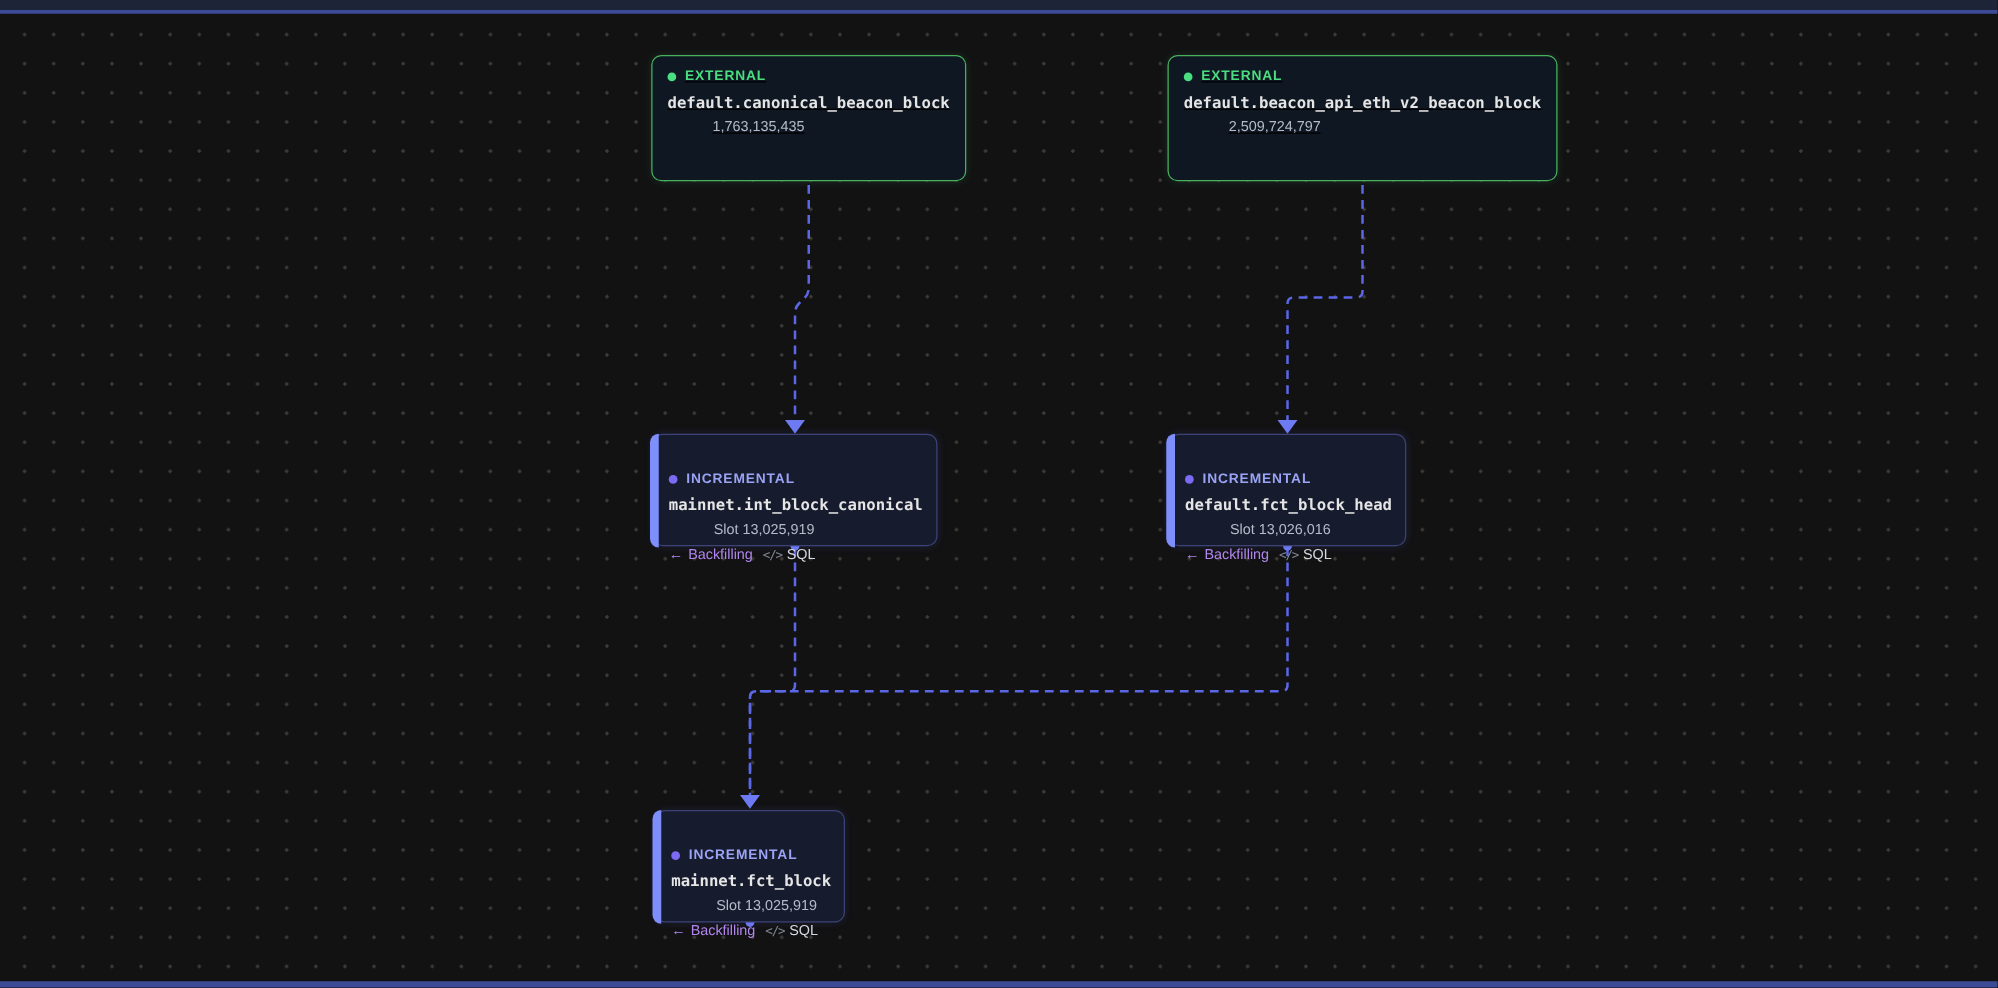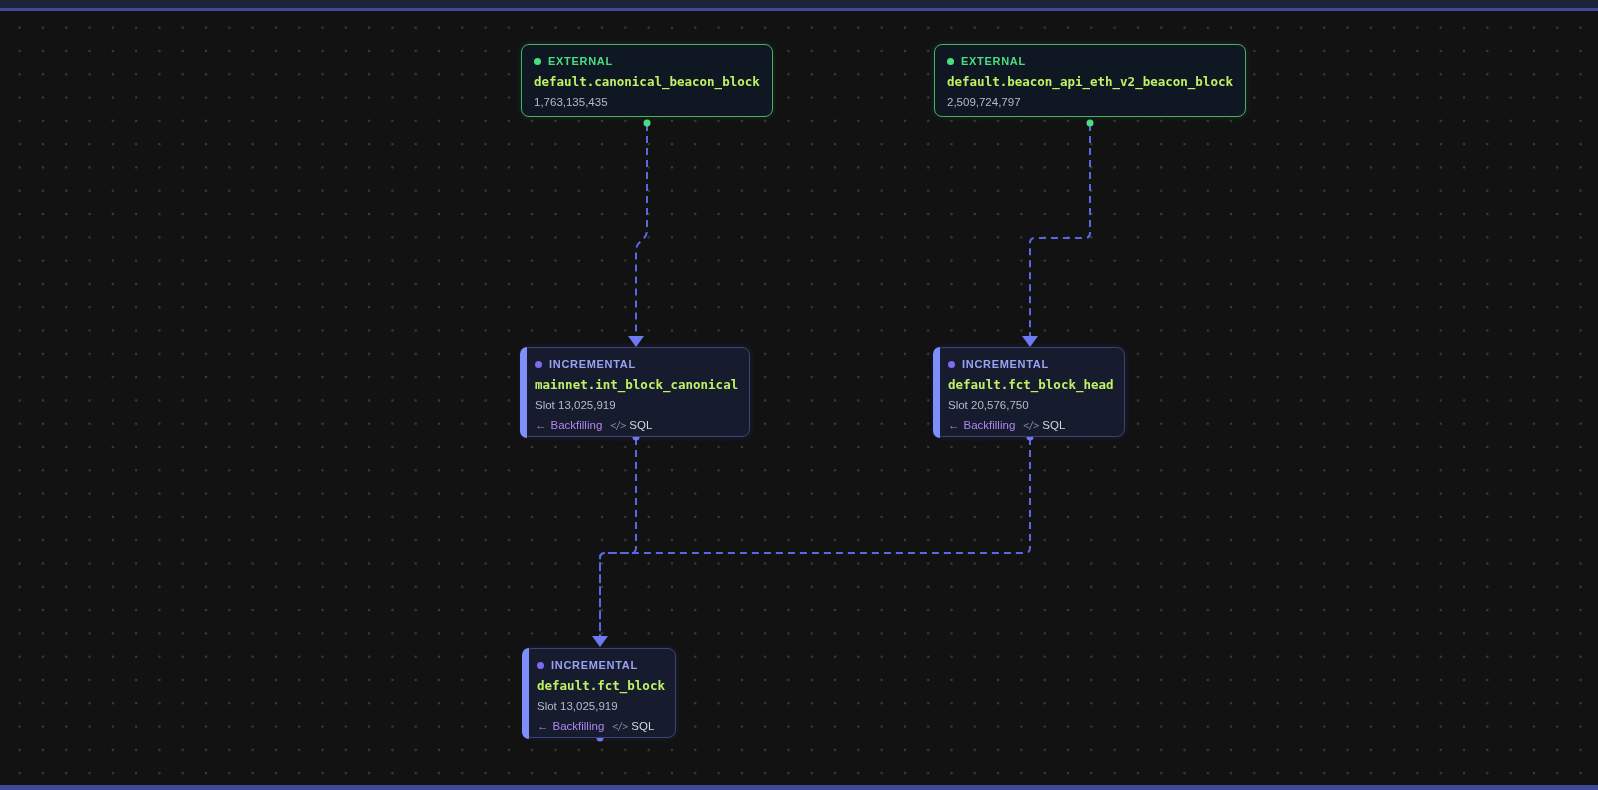--- a/index.html
+++ b/index.html
@@ -25,47 +25,48 @@
   .edge-path{fill:none;stroke:var(--edge);stroke-width:2;stroke-dasharray:7 5;}
   .edge-arrow{fill:var(--edge_arrow);}
   .handle-green{fill:var(--external_green);}
   .handle-purple{fill:var(--edge_arrow);}
   
   .node{
     position:absolute;z-index:2;box-sizing:border-box;
     border-radius:8px;padding:10px 12px 9px 12px;
   }
   .node.external{
-    height:73px;background:#0f1722;border:1.5px solid #49b15e;
+    height:101px;background:#0f1722;border:1.5px solid #49b15e;
     box-shadow:0 0 7px rgba(74,222,128,.12);
+    text-decoration:underline;
   }
   .node.incremental{
     height:90px;background:#161b2e;border:1.5px solid #3d4377;
     box-shadow:0 0 7px rgba(99,102,241,.15);
   }
   .accent-bar{
     position:absolute;left:-3px;top:-1.5px;bottom:-1.5px;width:7px;
     background:var(--accent_bar);border-radius:7px 0 0 7px;
   }
   .n1{left:521px;top:44px;width:252px;}
   .n2{left:934px;top:44px;width:312px;}
   .n3{left:522px;top:347px;width:228px;}
   .n4{left:935px;top:347px;width:190px;}
   .n5{left:524px;top:648px;width:152px;}
   .ntype{display:flex;align-items:center;gap:7px;font-size:11px;font-weight:700;letter-spacing:.7px;line-height:12px;}
   .node.external .ntype{color:var(--external_green);}
-  .node.incremental .ntype{color:var(--incremental_label);}
+  .node.incremental .ntype{color:var(--incremental_label);margin-top:19px;}
   .tdot{width:7px;height:7px;border-radius:50%;flex:0 0 auto;}
   .tdot.g{background:var(--external_green);}
   .tdot.v{background:var(--incremental_violet);}
   .ntitle{
     margin-top:7px;font-family:"DejaVu Sans Mono",monospace;font-weight:700;
-    font-size:12.5px;line-height:15px;color:#bef264;white-space:nowrap;
+    font-size:12.5px;line-height:15px;color:#e5e5e5;white-space:nowrap;
   }
-  .nvalue{margin-top:7px;font-size:11.5px;line-height:13px;color:#b4bcc8;}
+  .nvalue{margin-top:7px;font-size:11.5px;line-height:13px;color:#b4bcc8;margin-left:36px;}
   .nmeta{margin-top:7px;display:flex;align-items:center;gap:8px;font-size:11.5px;line-height:13px;}
   .backfill{color:var(--backfill_purple);display:inline-flex;align-items:center;gap:4px;cursor:pointer;}
   .lang{display:inline-flex;align-items:center;gap:4px;color:#d4d9e0;}
   .code-glyph{color:#7f8794;font-size:10px;font-family:"DejaVu Sans Mono",monospace;letter-spacing:-1px;}
 </style>
 </head>
 <body>
 
 <div class="topbar"></div>
 <div class="topbar-accent"></div>
@@ -134,40 +135,40 @@
   </div>
 </div>
 
 <div class="node incremental n4">
   <span class="accent-bar"></span>
   <div class="ntype">
     <span class="tdot v"></span>
     <span>INCREMENTAL</span>
   </div>
   <div class="ntitle">default.fct_block_head</div>
-  <div class="nvalue">Slot 20,576,750</div>
+  <div class="nvalue">Slot 13,026,016</div>
   <div class="nmeta">
     <span class="backfill">
       <span>←</span>
       <span>Backfilling</span>
     </span>
     <span class="lang">
       <span class="code-glyph">&lt;/&gt;</span>
       <span>SQL</span>
     </span>
   </div>
 </div>
 
 <div class="node incremental n5">
   <span class="accent-bar"></span>
   <div class="ntype">
     <span class="tdot v"></span>
     <span>INCREMENTAL</span>
   </div>
-  <div class="ntitle">default.fct_block</div>
+  <div class="ntitle">mainnet.fct_block</div>
   <div class="nvalue">Slot 13,025,919</div>
   <div class="nmeta">
     <span class="backfill">
       <span>←</span>
       <span>Backfilling</span>
     </span>
     <span class="lang">
       <span class="code-glyph">&lt;/&gt;</span>
       <span>SQL</span>
     </span>

